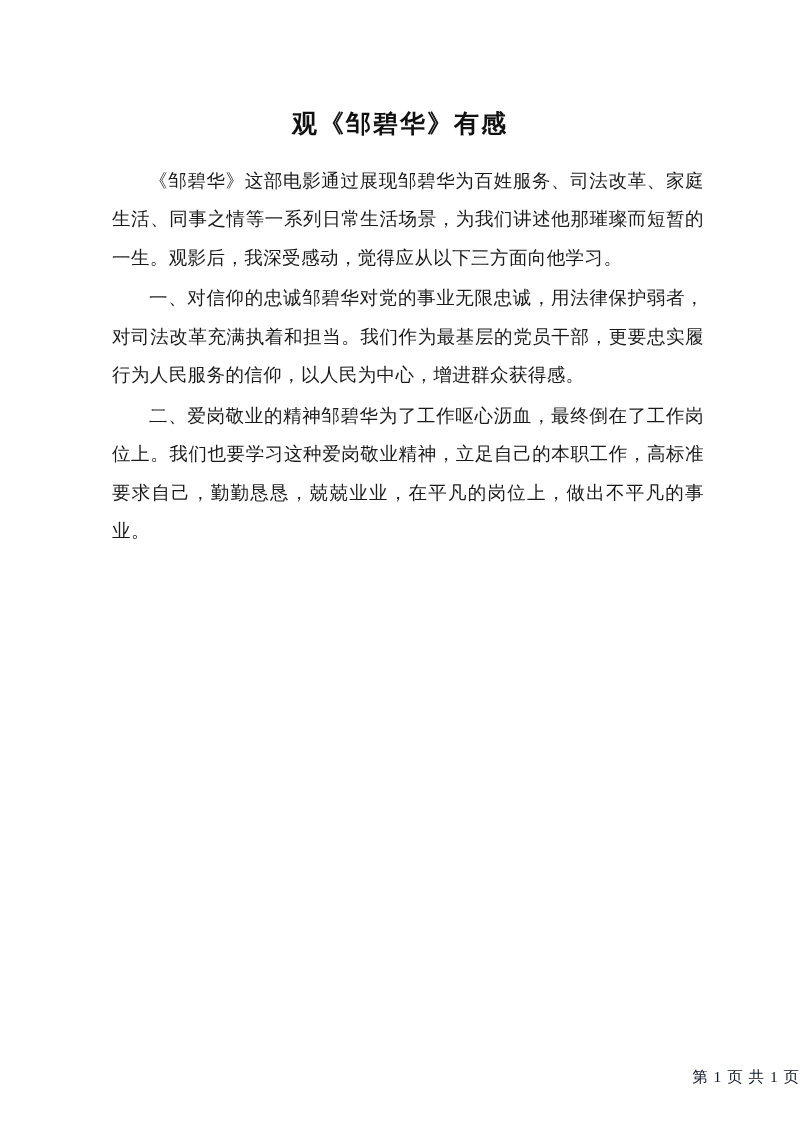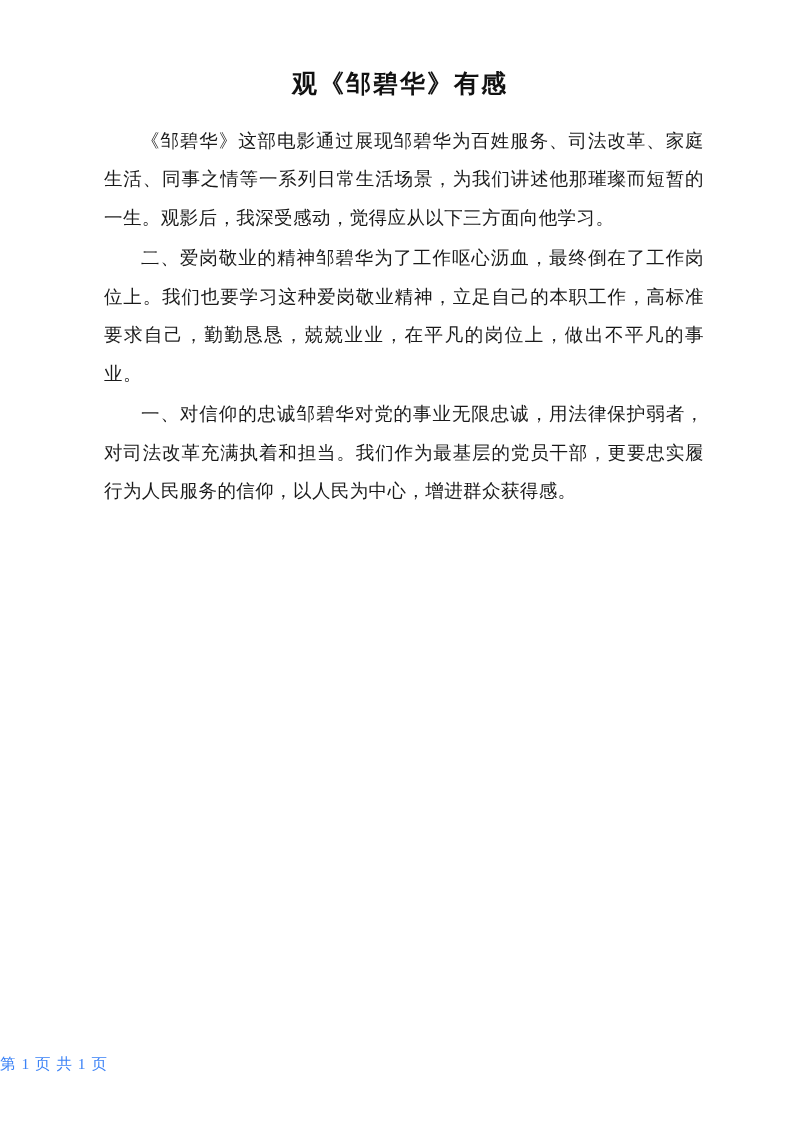--- a/index.html
+++ b/index.html
@@ -12,63 +12,63 @@
     height: 1131px;
     font-family: "Liberation Serif", "DejaVu Serif", serif;
     color: #000000;
     position: relative;
     overflow: hidden;
   }
   .page {
     width: 800px;
     height: 1131px;
     box-sizing: border-box;
-    padding: 64px 96px 0 96px;
+    padding: 104px 96px 0 96px;
     position: relative;
   }
   .doc-title {
     font-size: 25px;
     font-weight: bold;
     text-align: center;
     letter-spacing: 2px;
     margin: 0 0 18px 0;
     line-height: 1.6;
     color: #111;
   }
   .body-text {
     font-size: 18.5px;
     line-height: 2.08;
     text-align: justify;
     text-justify: inter-ideograph;
     letter-spacing: 0.4px;
     color: #1a1a1a;
   }
   .para {
-    margin: 0 0 2px 8px;
+    margin: 0 0 2px 16px;
     text-indent: 2em;
   }
   .footer {
     position: absolute;
     left: 0;
     right: 0;
-    bottom: 56px;
-    text-align: left;
+    bottom: 43px;
+    text-align: right;
     font-size: 15.5px;
     letter-spacing: 1px;
-    color: #3b82f6;
+    color: #0f172a;
   }
 </style>
 </head>
 <body>
 
 <div class="page">
 
   <h1 class="doc-title">观《邹碧华》有感</h1>
 
   <div class="body-text">
     <p class="para">《邹碧华》这部电影通过展现邹碧华为百姓服务、司法改革、家庭生活、同事之情等一系列日常生活场景，为我们讲述他那璀璨而短暂的一生。观影后，我深受感动，觉得应从以下三方面向他学习。</p>
+    <p class="para">一、对信仰的忠诚邹碧华对党的事业无限忠诚，用法律保护弱者，对司法改革充满执着和担当。我们作为最基层的党员干部，更要忠实履行为人民服务的信仰，以人民为中心，增进群众获得感。</p>
     <p class="para">二、爱岗敬业的精神邹碧华为了工作呕心沥血，最终倒在了工作岗位上。我们也要学习这种爱岗敬业精神，立足自己的本职工作，高标准要求自己，勤勤恳恳，兢兢业业，在平凡的岗位上，做出不平凡的事业。</p>
-    <p class="para">一、对信仰的忠诚邹碧华对党的事业无限忠诚，用法律保护弱者，对司法改革充满执着和担当。我们作为最基层的党员干部，更要忠实履行为人民服务的信仰，以人民为中心，增进群众获得感。</p>
   </div>
 
   <div class="footer">第 1 页 共 1 页</div>
 
 </div>
 
 </body></html>

